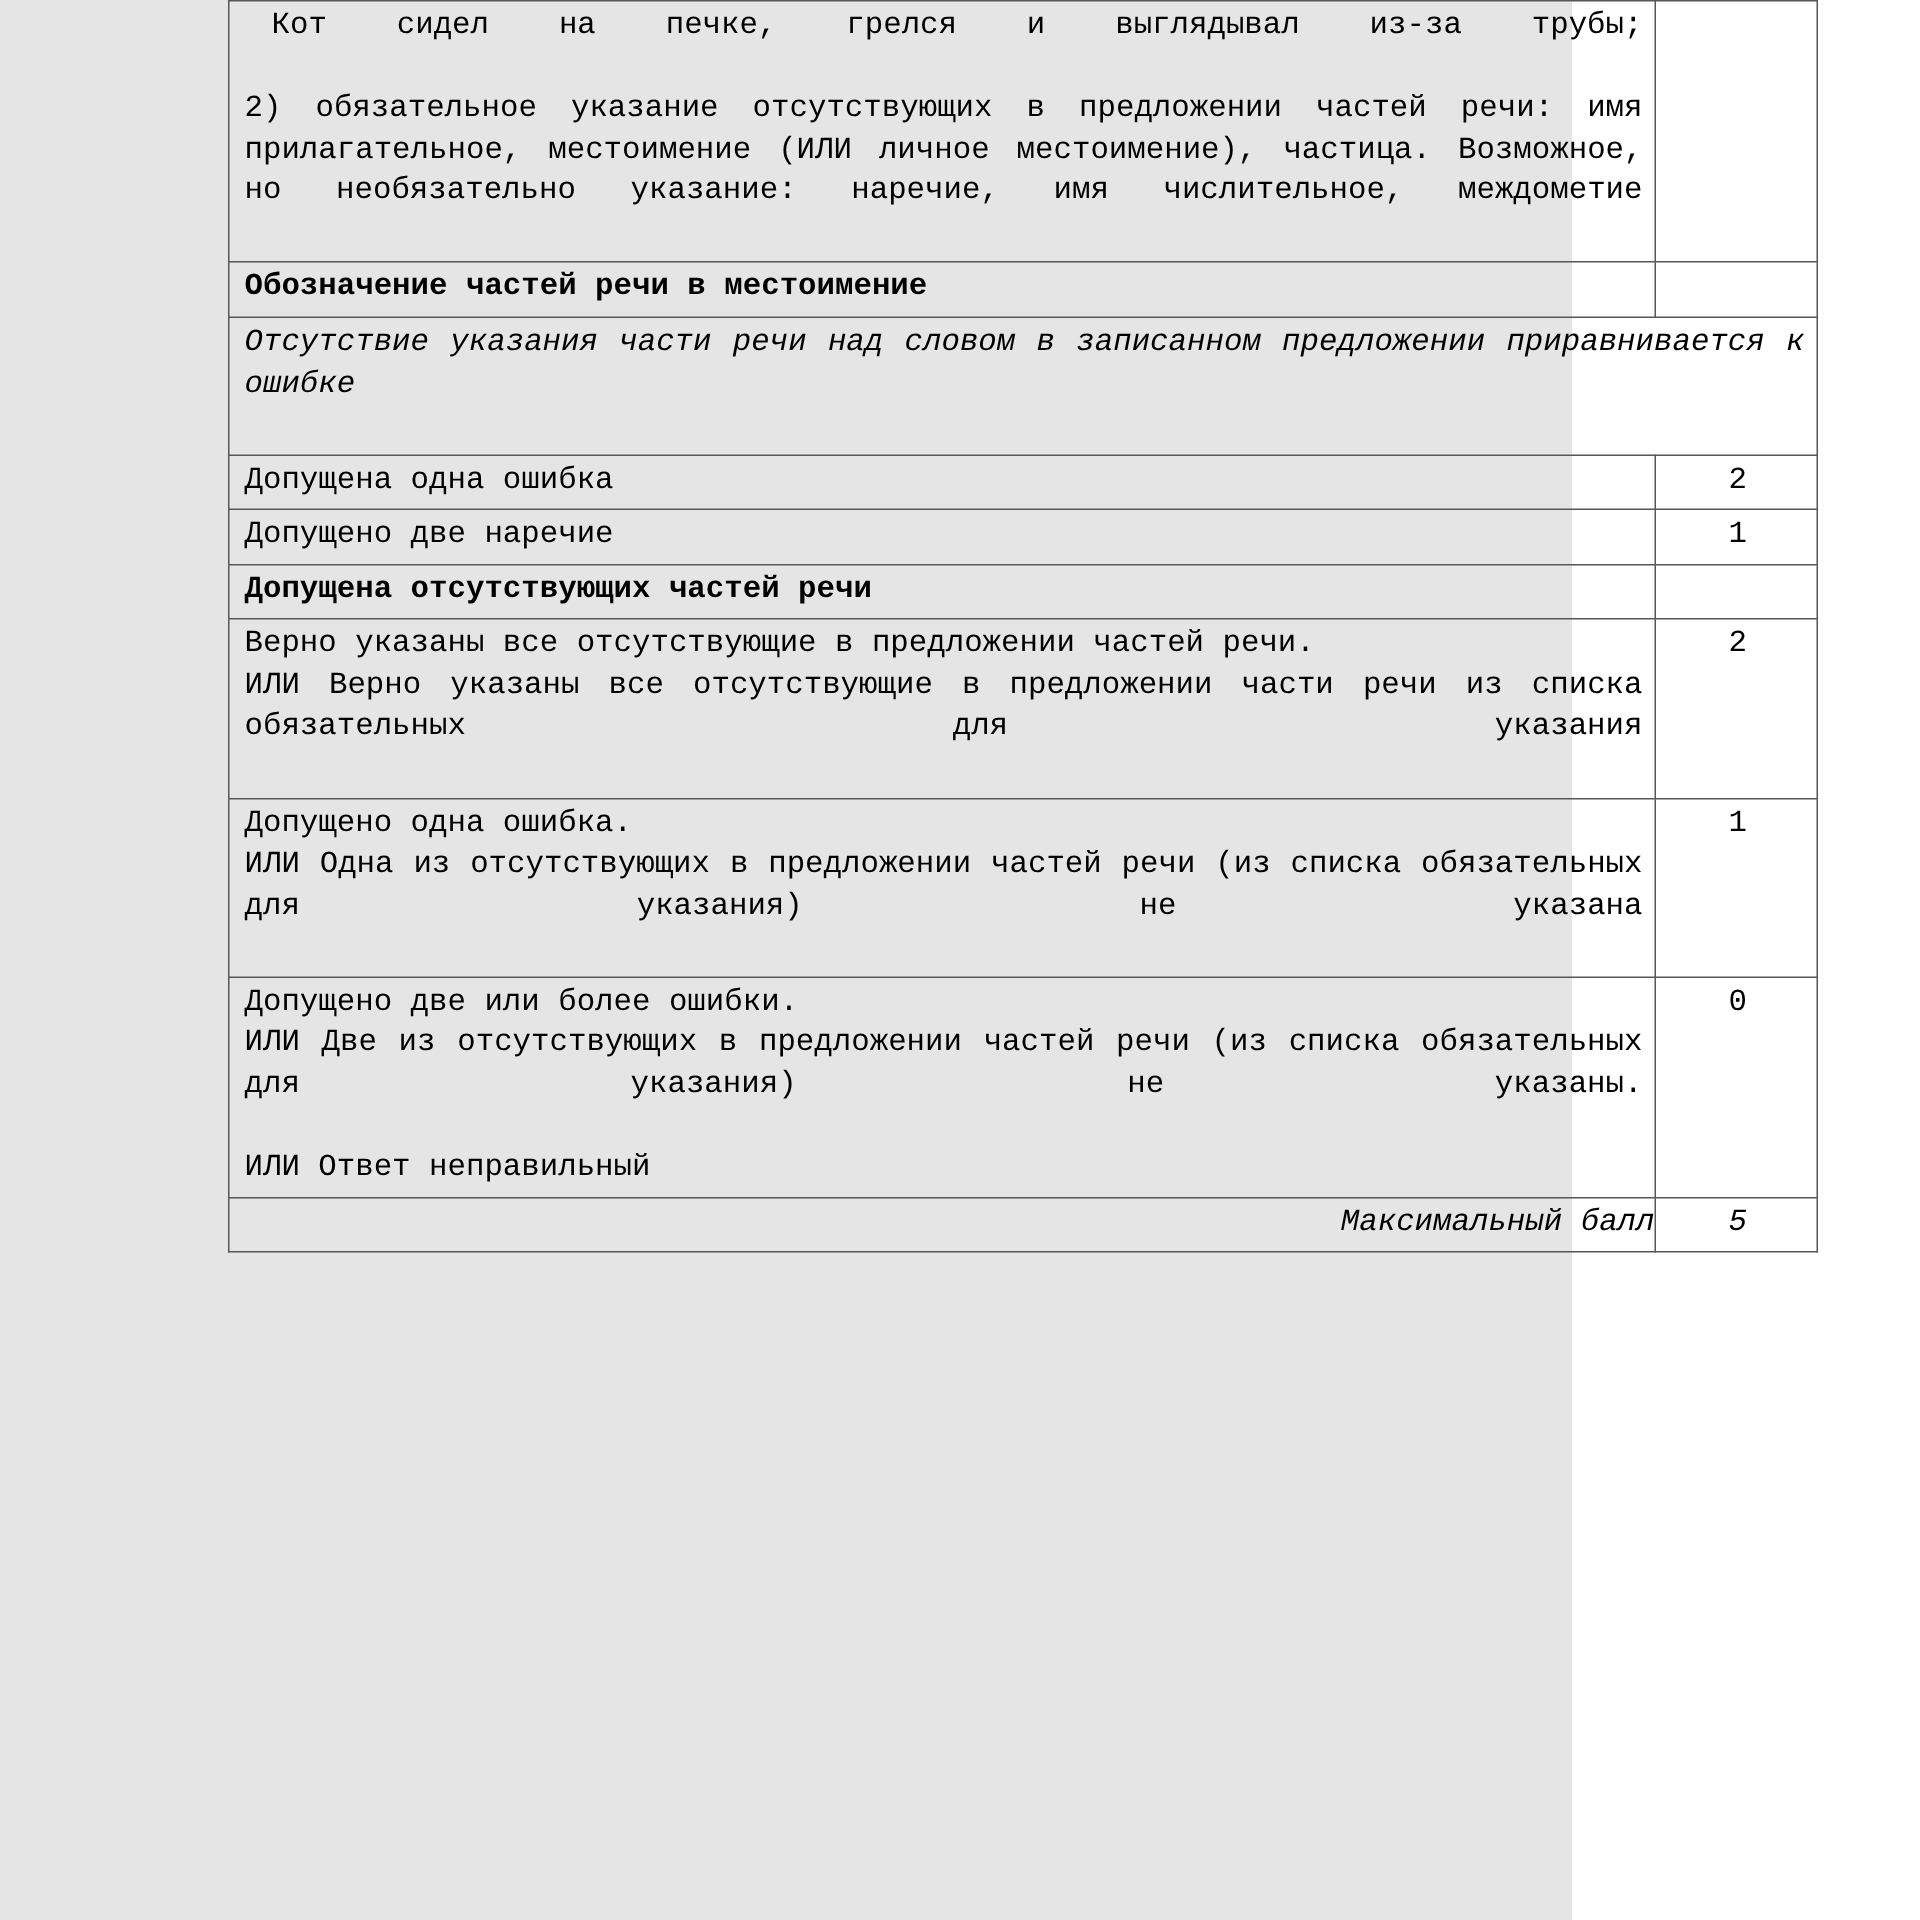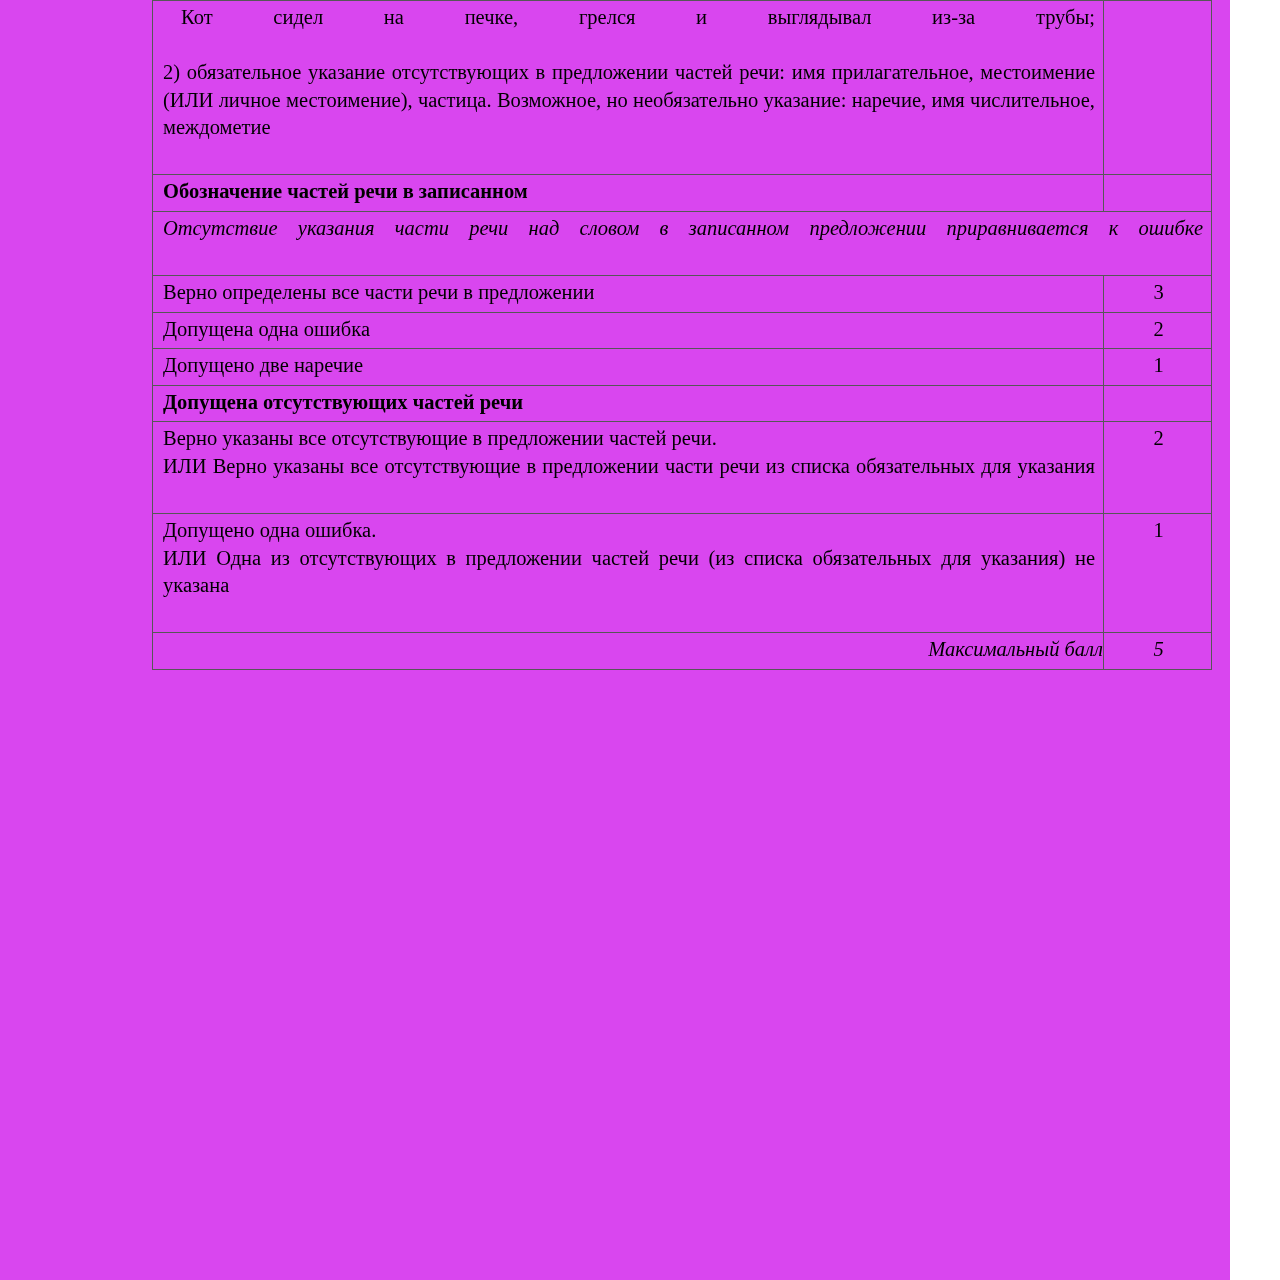--- a/index.html
+++ b/index.html
@@ -10,23 +10,24 @@
   }
   body {
     width: 1280px;
     height: 1280px;
     font-family: "Liberation Serif", "DejaVu Serif", serif;
     color: #000000;
     overflow: hidden;
   }
   .page {
     position: relative;
-    width: 1230px;
+    width: 1048px;
     height: 1280px;
-    background: #d946ef;
+    background: #e5e5e5;
+    font-family: Liberation Mono, monospace;
   }
   .criteria-table {
     position: absolute;
     left: 152px;
     top: 0px;
     width: 1059px;
     border-collapse: collapse;
     table-layout: fixed;
   }
   .criteria-table td {
@@ -97,37 +98,31 @@
       <tr>
         <td class="cell-text">
           <span class="wide-line">Кот сидел на печке, грелся и выглядывал из-за трубы;</span>
           <span class="para-justify">2) обязательное указание отсутствующих в предложении частей речи: имя прилагательное, местоимение (ИЛИ личное местоимение), частица. Возможное, но необязательно указание: наречие, имя числительное, междометие</span>
         </td>
         <td class="cell-score"></td>
       </tr>
 
       <tr>
         <td class="cell-text bold">
-          <span class="para-plain">Обозначение частей речи в записанном</span>
+          <span class="para-plain">Обозначение частей речи в местоимение</span>
         </td>
         <td class="cell-score"></td>
       </tr>
 
       <tr>
         <td class="cell-text italic" colspan="2">
           <span class="para-justify">Отсутствие указания части речи над словом в записанном предложении приравнивается к ошибке</span>
         </td>
       </tr>
 
-      <tr>
-        <td class="cell-text">
-          <span class="para-plain">Верно определены все части речи в предложении</span>
-        </td>
-        <td class="cell-score">3</td>
-      </tr>
 
       <tr>
         <td class="cell-text">
           <span class="para-plain">Допущена одна ошибка</span>
         </td>
         <td class="cell-score">2</td>
       </tr>
 
       <tr>
         <td class="cell-text">
@@ -153,20 +148,28 @@
       </tr>
 
       <tr>
         <td class="cell-text">
           <span class="para-plain">Допущено одна ошибка.</span>
           <span class="para-justify">ИЛИ Одна из отсутствующих в предложении частей речи (из списка обязательных для указания) не указана</span>
         </td>
         <td class="cell-score">1</td>
       </tr>
 
+      <tr>
+        <td class="cell-text">
+          <span class="para-plain">Допущено две или более ошибки.</span>
+          <span class="para-justify">ИЛИ Две из отсутствующих в предложении  частей речи (из списка обязательных для указания) не указаны.</span>
+          <span class="para-plain">ИЛИ Ответ неправильный</span>
+        </td>
+        <td class="cell-score">0</td>
+      </tr>
 
       <tr>
         <td class="cell-text italic right">
           <span class="para-plain" style="text-align:right">Максимальный балл</span>
         </td>
         <td class="cell-score italic">5</td>
       </tr>
 
     </tbody>
   </table>

